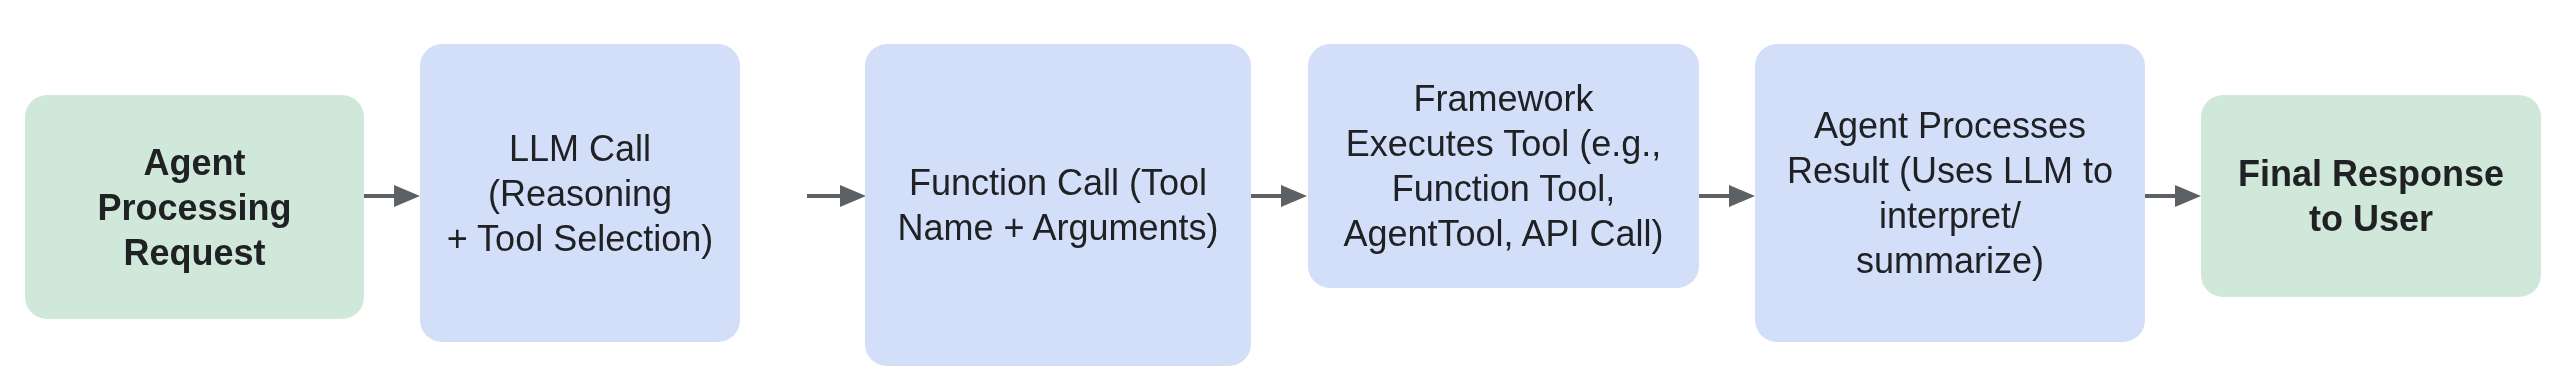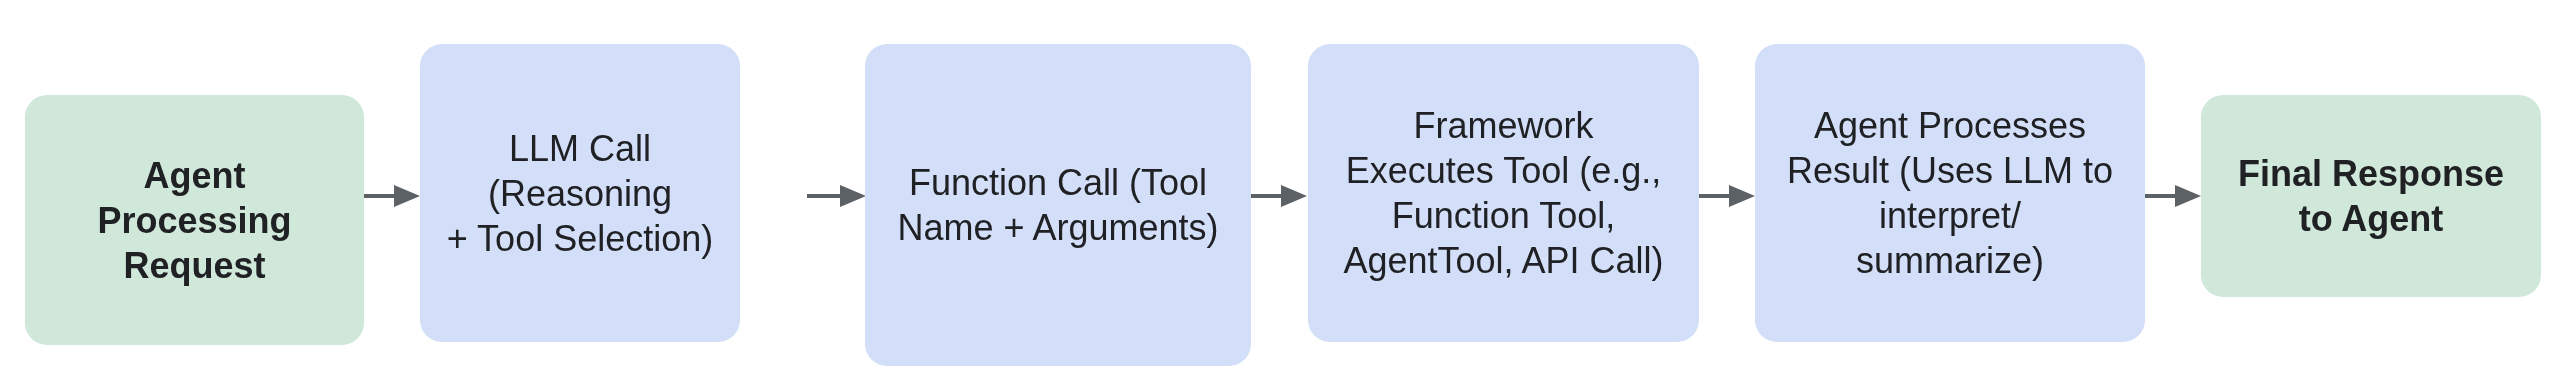--- a/index.html
+++ b/index.html
@@ -48,24 +48,24 @@
     background: var(--arrow, #5C6166);
   }
   .arrow .head {
     width: 0;
     height: 0;
     border-top: 11px solid transparent;
     border-bottom: 11px solid transparent;
     border-left: 26px solid var(--arrow, #5C6166);
   }
 
-  #node-1 { left: 25px;   top: 95px; width: 339px; height: 250px; }
+  #node-1 { left: 25px;   top: 95px; width: 339px; height: 224px; }
   #node-2 { left: 420px;  top: 44px;  width: 320px; height: 298px; }
   #node-3 { left: 865px; top: 44px;  width: 386px; height: 322px; }
-  #node-4 { left: 1308px; top: 44px;  width: 391px; height: 298px; }
+  #node-4 { left: 1308px; top: 44px;  width: 391px; height: 244px; }
   #node-5 { left: 1755px; top: 44px;  width: 390px; height: 298px; justify-content: center; }
   #node-6 { left: 2201px; top: 95px; width: 340px; height: 202px; }
 
   #arrow-1 { left: 364px;  width: 56px; }
   #arrow-2 { left: 807px; width: 59px; }
   #arrow-3 { left: 1251px; width: 56px; }
   #arrow-4 { left: 1699px; width: 56px; }
   #arrow-5 { left: 2145px; width: 56px; }
 </style>
 </head>
@@ -123,17 +123,17 @@
 summarize)</span>
   </div>
 
   <div id="arrow-5" class="arrow">
     <span class="shaft"></span>
     <span class="head"></span>
   </div>
 
   <div id="node-6" class="node terminal">
     <span class="label">Final Response
-to Agent</span>
+to User</span>
   </div>
 
 </div>
 
 
 </body></html>

